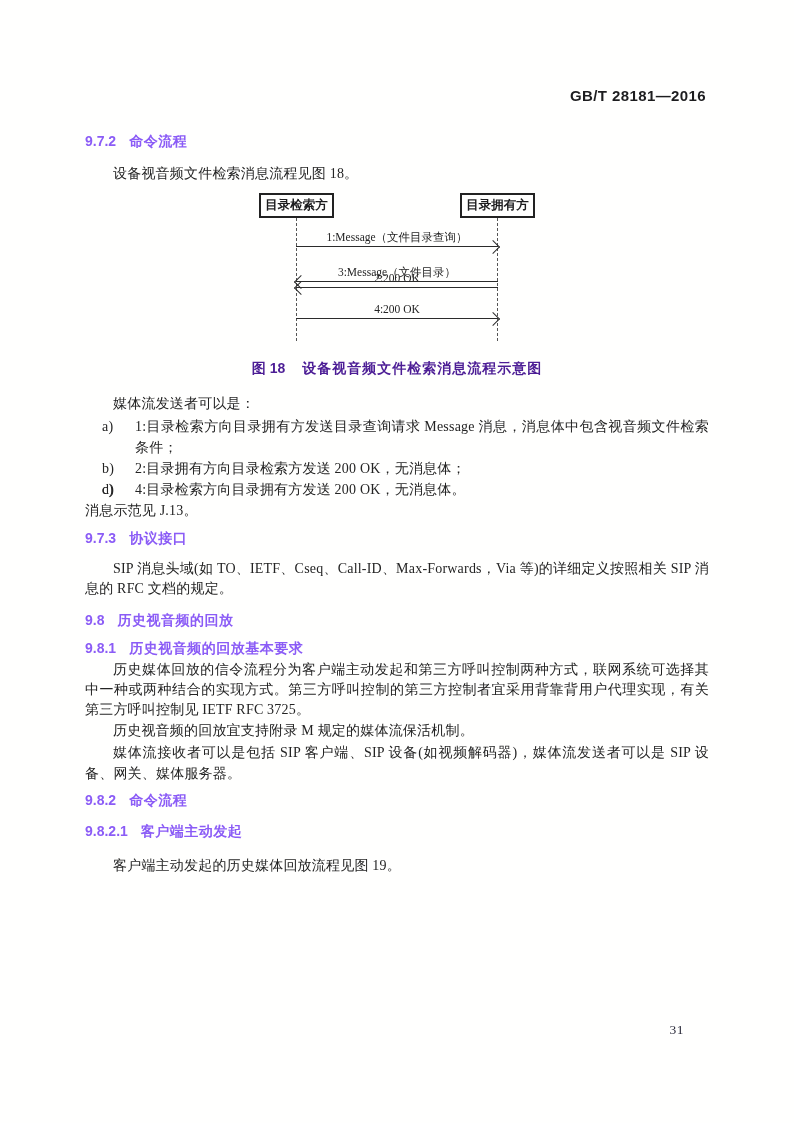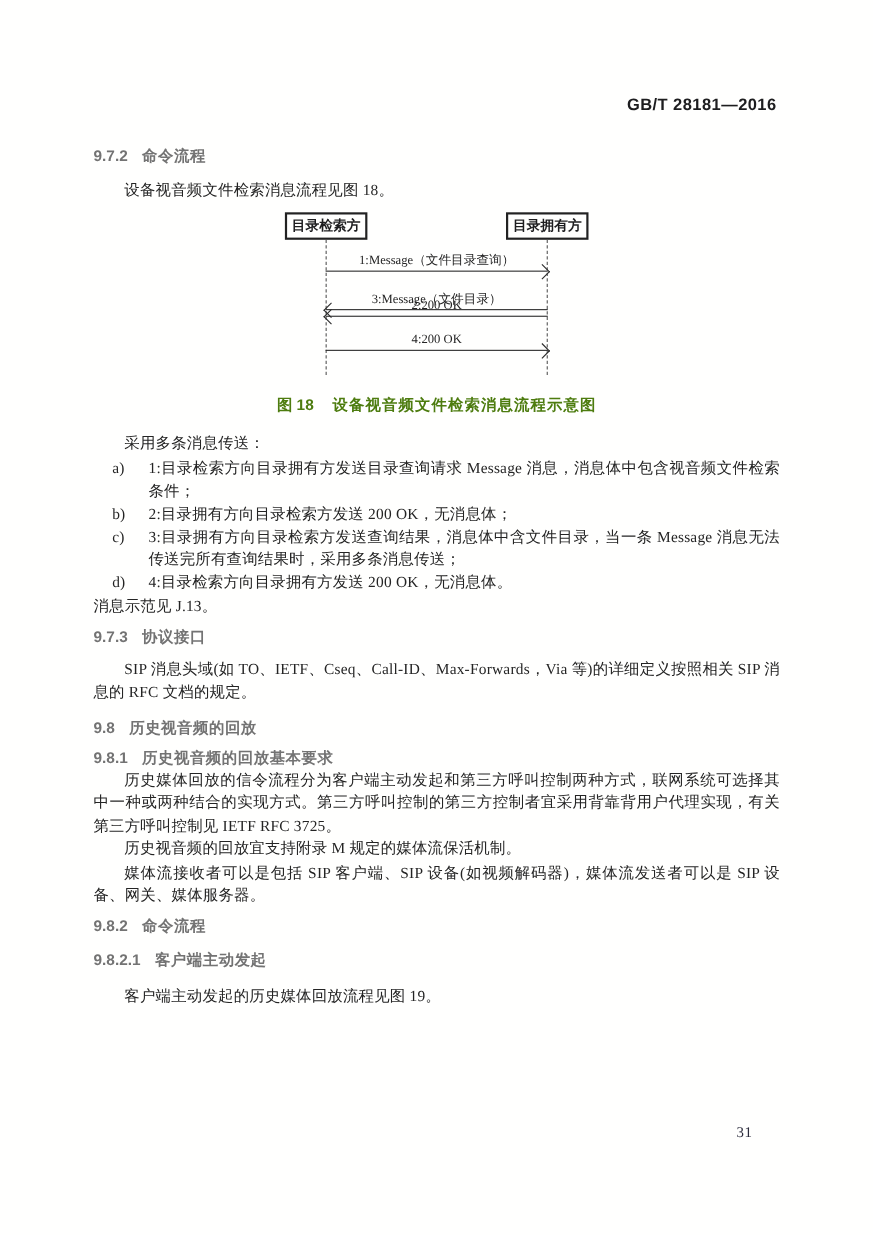--- a/index.html
+++ b/index.html
@@ -17,21 +17,21 @@
     position:absolute; top:87px; left:85px; right:88px;
     text-align:right;
     font-family:"Liberation Sans","DejaVu Sans",sans-serif;
     font-weight:700; font-size:15px; letter-spacing:0.4px;
     color:#1d1d1f;
   }
   .content { position:absolute; top:0; left:85px; right:85px; }
 
   .heading {
     font-family:"Liberation Sans","DejaVu Sans",sans-serif;
-    font-weight:700; font-size:14px; line-height:18px; color:#737373;
+    font-weight:700; font-size:14px; line-height:18px; color:#8b5cf6;
     letter-spacing:0.5px;
   }
   .heading .num { margin-right:13px; letter-spacing:0; }
 
   .para {
     text-align:justify; line-height:20.5px; color:#242424;
     letter-spacing:0.2px;
   }
   .indent { text-indent:28px; }
 
@@ -71,21 +71,21 @@
   .msg[data-dir="left"] .msg-line::before {
     content:""; position:absolute; left:0; top:-5px;
     width:9px; height:9px;
     border-top:1px solid #2b2b2b; border-left:1px solid #2b2b2b;
     transform:rotate(-45deg); transform-origin:center;
   }
 
   .fig-caption {
     text-align:center; margin-top:16px;
     font-family:"Liberation Sans","DejaVu Sans",sans-serif;
-    font-weight:700; font-size:14px; line-height:19px; color:#4d7c0f;
+    font-weight:700; font-size:14px; line-height:19px; color:#4c1d95;
     letter-spacing:1px;
   }
   .fig-caption .cap-num { margin-right:17px; letter-spacing:0; }
 
   
   .sig-list { margin-top:3px; }
   .li {
     position:relative; padding-left:50px;
     text-align:justify; line-height:20.5px; color:#242424;
     letter-spacing:0.2px; margin-bottom:0.5px;
@@ -151,31 +151,31 @@
       <div class="msg" style="top:109px" data-dir="right">
         <div class="msg-label">4:200 OK</div>
         <div class="msg-line"></div>
       </div>
     </div>
 
     <div class="fig-caption mt-cap">
       <span class="cap-num">图 18</span><span>设备视音频文件检索消息流程示意图</span>
     </div>
 
-    <div class="para indent mt-sigint">采用多条消息传送：</div>
+    <div class="para indent mt-sigint">媒体流发送者可以是：</div>
 
     <div class="sig-list">
       <div class="li">
         <span class="marker">a)</span><span>1:目录检索方向目录拥有方发送目录查询请求 Message 消息，消息体中包含视音频文件检索条件；</span>
       </div>
       <div class="li">
         <span class="marker">b)</span><span>2:目录拥有方向目录检索方发送 200 OK，无消息体；</span>
       </div>
       <div class="li">
-        <span class="marker">c)</span><span>3:目录拥有方向目录检索方发送查询结果，消息体中含文件目录，当一条 Message 消息无法传送完所有查询结果时，采用多条消息传送；</span>
+        <span class="marker">c)</span>
       </div>
       <div class="li">
         <span class="marker">d)</span><span>4:目录检索方向目录拥有方发送 200 OK，无消息体。</span>
       </div>
     </div>
 
     <div class="para mt-exnote">消息示范见 J.13。</div>
 
     <div class="heading mt-h973">
       <span class="num">9.7.3</span><span>协议接口</span>

